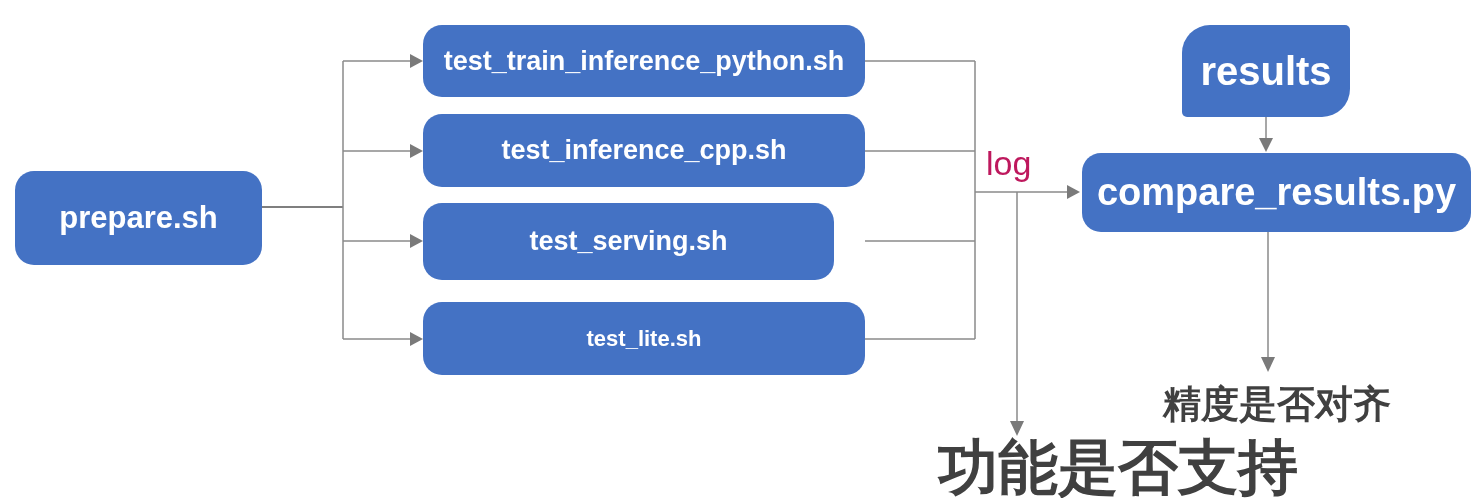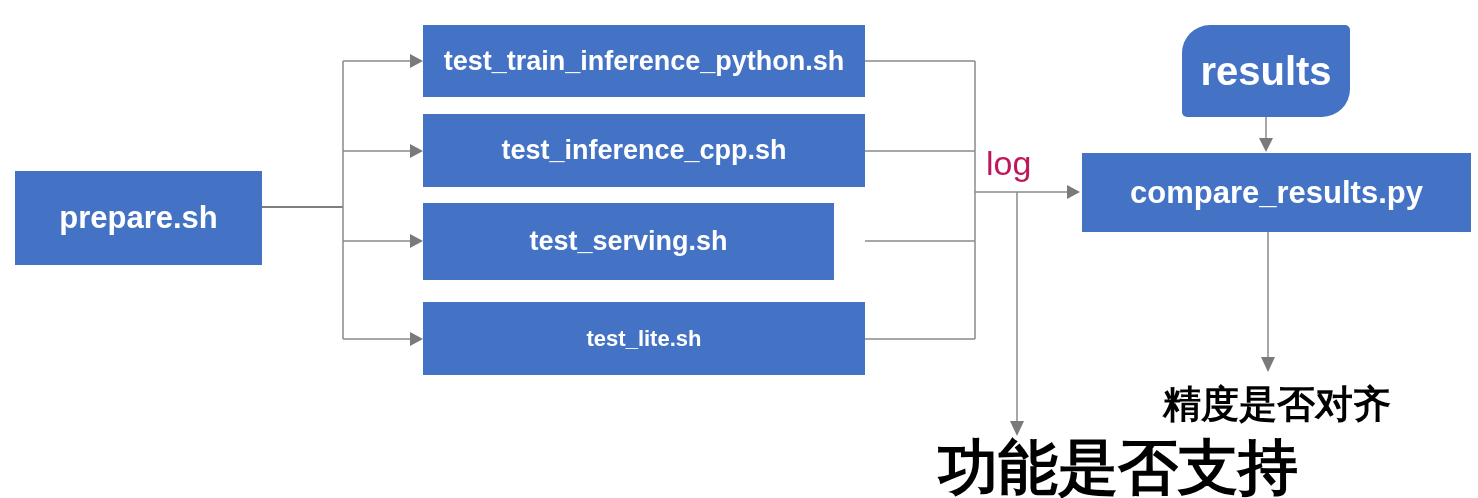--- a/index.html
+++ b/index.html
@@ -21,40 +21,41 @@
     position: absolute;
     background: #4472c4;
     color: #ffffff;
     display: flex;
     align-items: center;
     justify-content: center;
     font-weight: bold;
     text-align: center;
     z-index: 2;
     box-sizing: border-box;
+    border-radius: 19px;
   }
   #node-prepare      { left: 15px;   top: 159px; width: 247px; height: 94px; font-size: 31px; margin-top: 12px; }
   #node-test-1       { left: 423px;  top: 25px;  width: 442px; height: 72px; font-size: 27px; }
   #node-test-2       { left: 423px;  top: 114px; width: 442px; height: 73px; font-size: 27px; }
   #node-test-3       { left: 423px;  top: 203px; width: 411px; height: 77px; font-size: 27px; }
   #node-test-4       { left: 423px;  top: 302px; width: 442px; height: 73px; font-size: 22px; }
-  #node-compare      { left: 1082px; top: 153px; width: 389px; height: 79px; font-size: 31px; }
+  #node-compare      { left: 1082px; top: 153px; width: 389px; height: 79px; font-size: 38px; }
   #node-results      { left: 1182px; top: 25px;  width: 168px; height: 92px; font-size: 40px;
                        border-radius: 28px 5px 28px 5px; }
   .edge-label {
     position: absolute;
     color: #be185d;
     font-size: 34px;
     z-index: 3;
     line-height: 1;
   }
   #edge-label-log { left: 986px; top: 146px; }
   .annotation {
     position: absolute;
-    color: #000000;
+    color: #404040;
     font-weight: bold;
     z-index: 3;
     line-height: 1;
     white-space: nowrap;
   }
   #annotation-function  { left: 938px;  top: 438px; font-size: 60px; }
   #annotation-precision { left: 1163px; top: 385px; font-size: 38px; }
   .cline { stroke: #8a8a8a; stroke-width: 1.5; fill: none; }
   .cline-thick { stroke: #7f7f7f; stroke-width: 2; fill: none; }
   .ahead { fill: #7a7a7a; stroke: none; }

